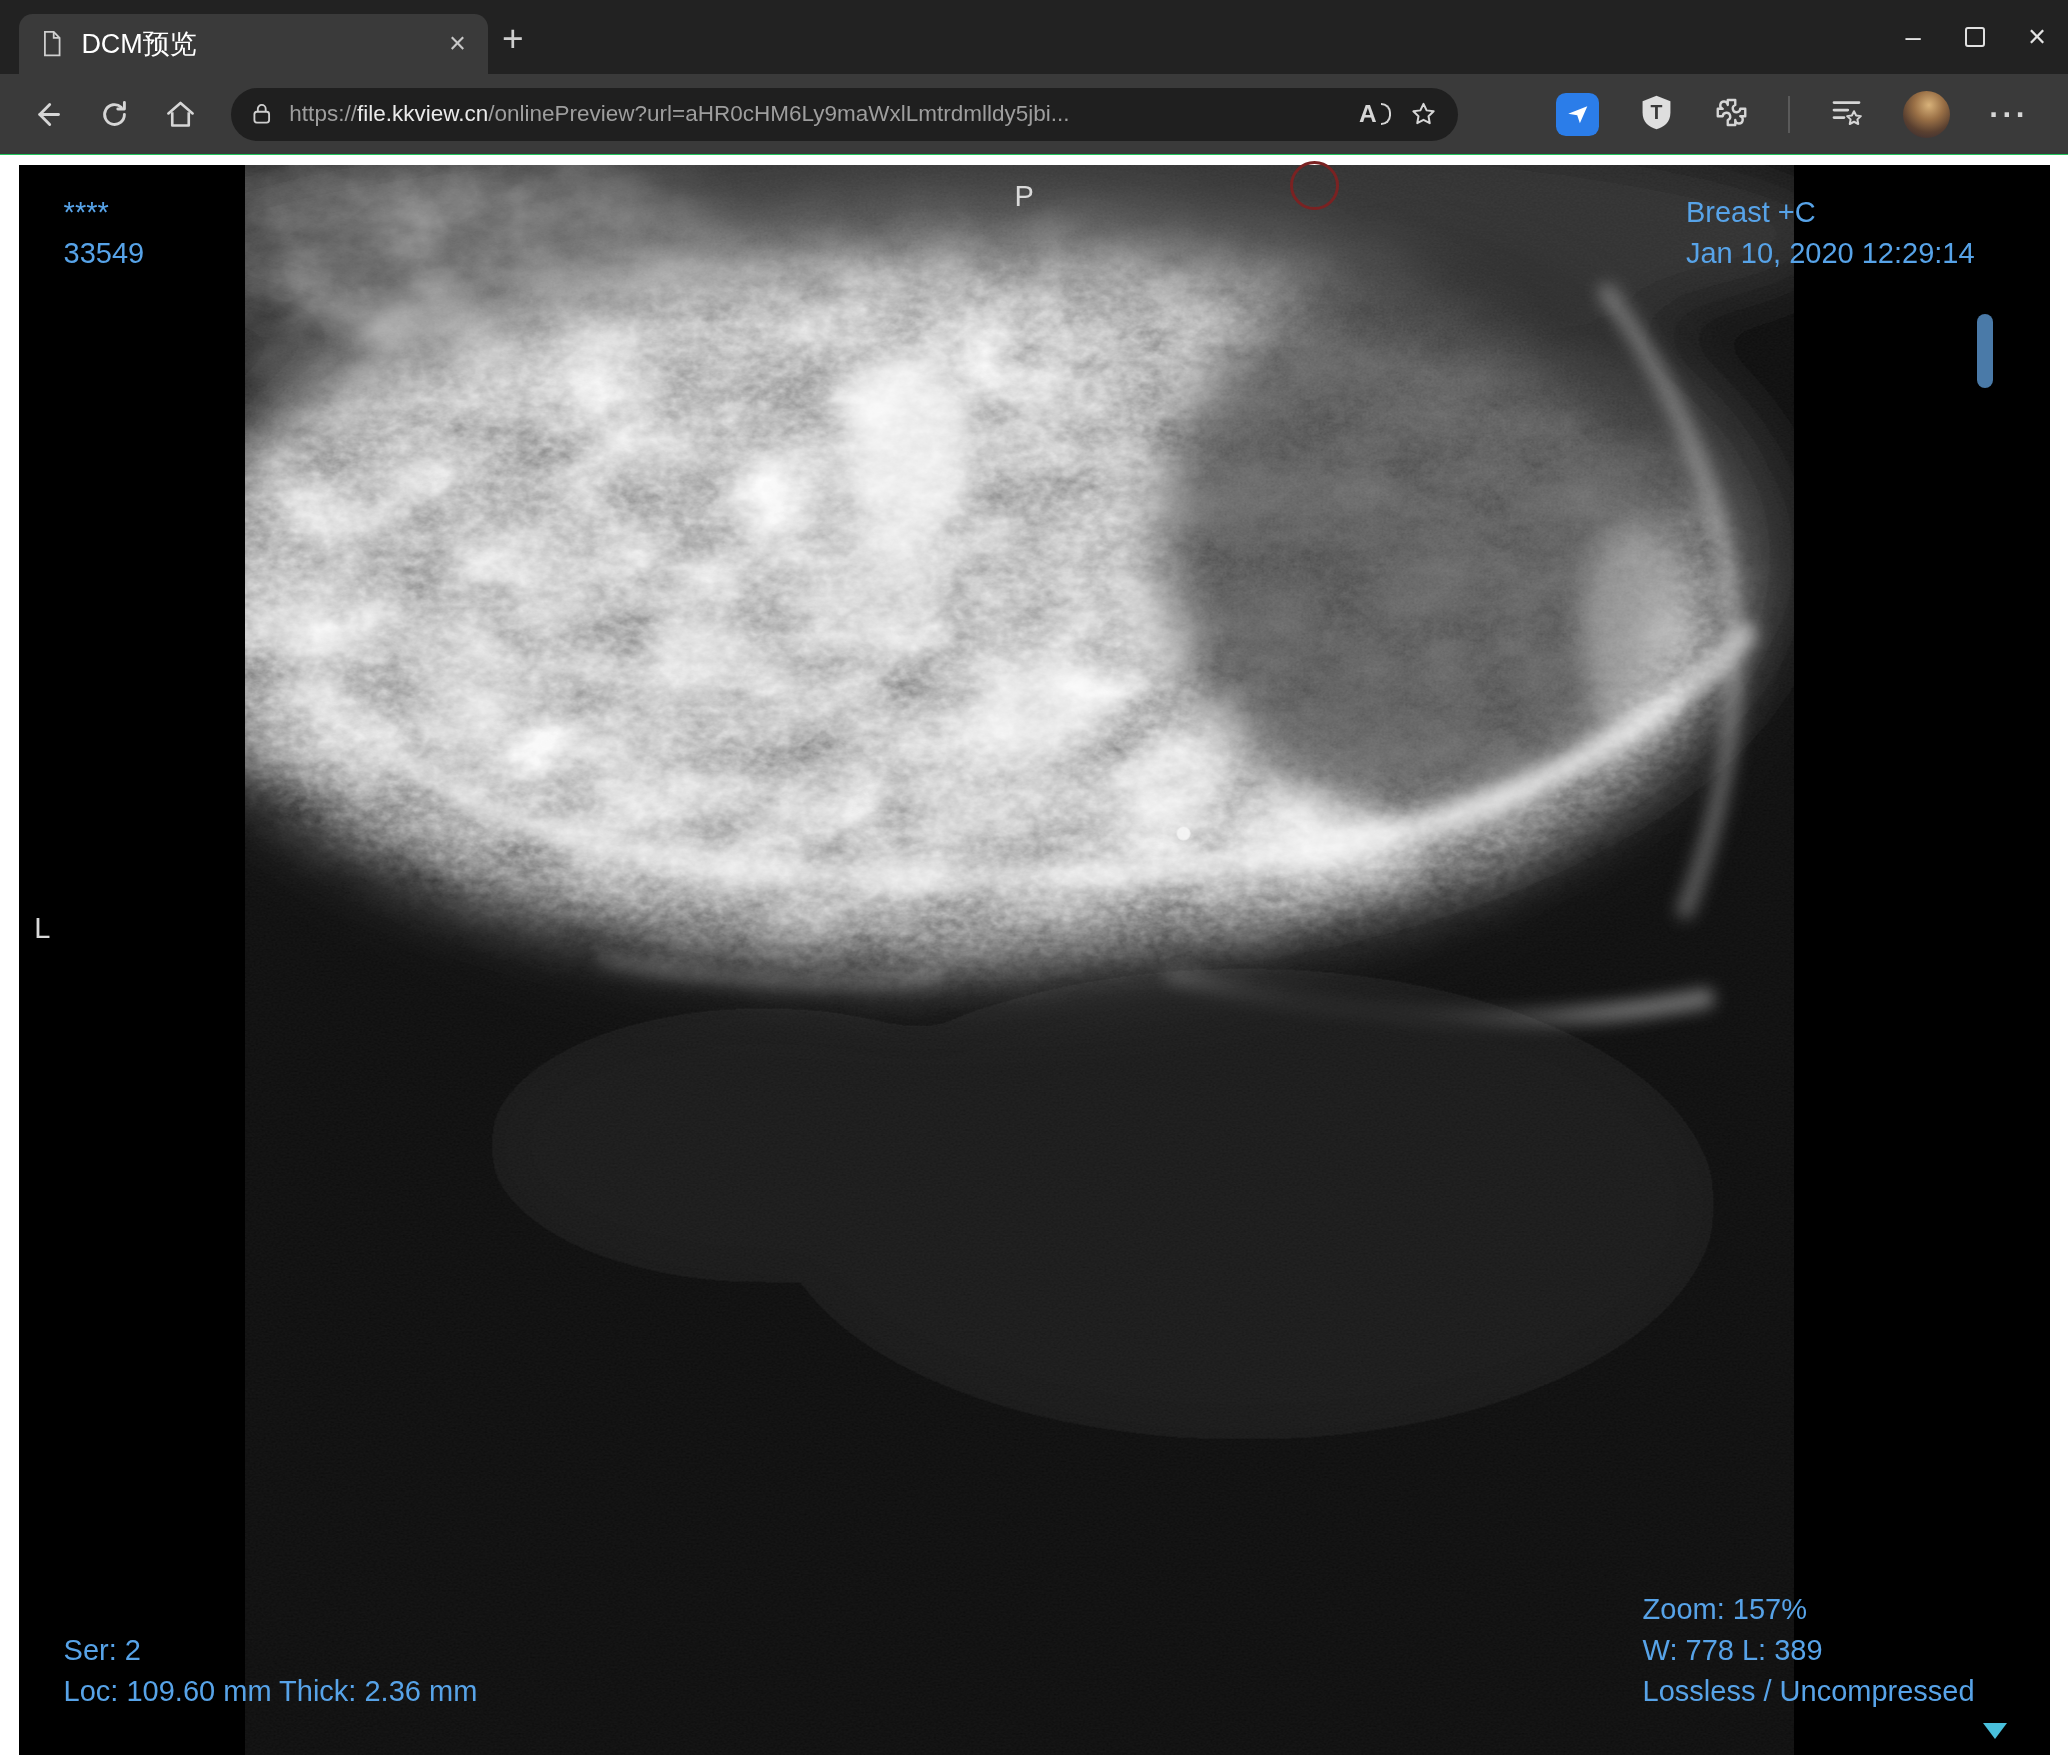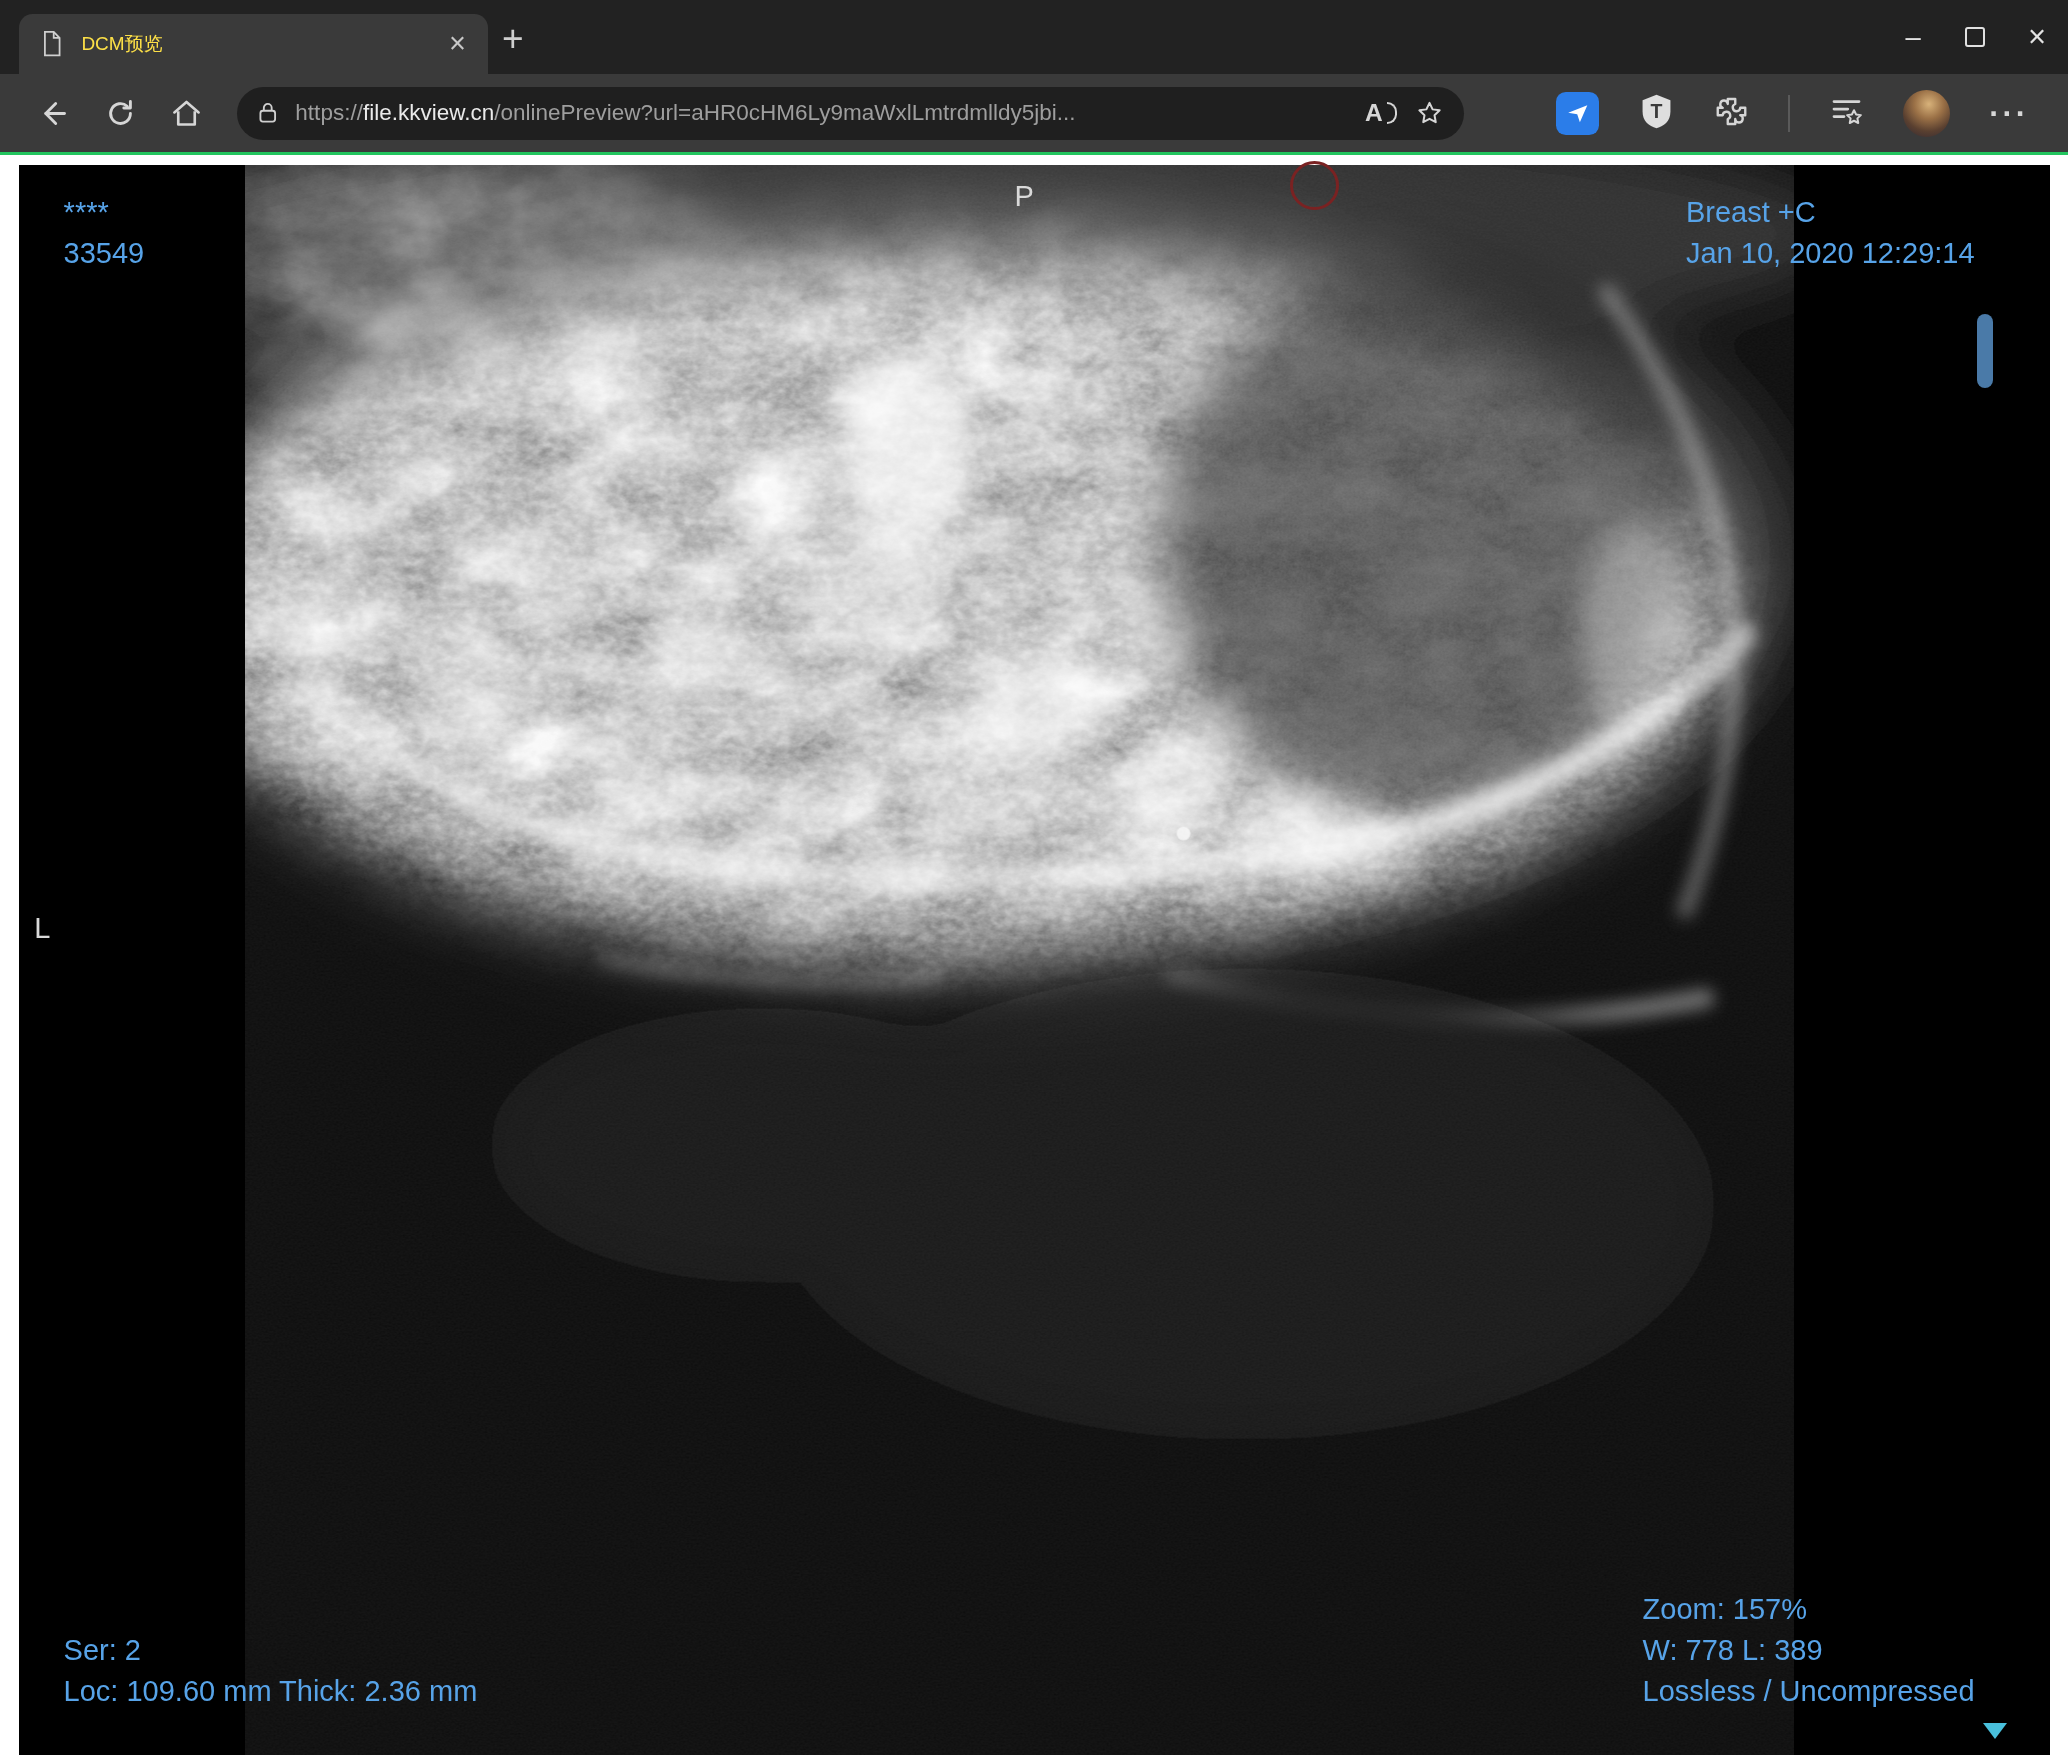--- a/index.html
+++ b/index.html
@@ -7,32 +7,32 @@
     width:2068px;height:1764px;position:relative;overflow:hidden;background:#ffffff;
     font-family:"Liberation Sans","DejaVu Sans",sans-serif;
     -webkit-font-smoothing:antialiased;
   }
   
   .titlebar{position:absolute;top:0;left:0;right:0;height:74px;background:#222222;}
   .tab{position:absolute;left:18.6px;top:13.7px;width:469px;height:60px;background:#3a3a3a;
        border-radius:13.7px 13.7px 0 0;display:flex;align-items:center;
        padding:0 9.8px 0 21.6px;box-sizing:border-box;}
   .tab-icon{width:25.5px;height:29px;flex:0 0 auto;display:flex;align-items:center;}
-  .tab-title{flex:1;margin-left:15.7px;color:#fde047;font-size:19px;white-space:nowrap;overflow:hidden;}
+  .tab-title{flex:1;margin-left:15.7px;color:#ffffff;font-size:27px;white-space:nowrap;overflow:hidden;}
   .tab-close{color:#c8c8c8;font-size:29px;line-height:29px;padding:3.9px 11.8px;cursor:default;}
   .newtab{position:absolute;left:502px;top:19.6px;color:#cfcfcf;font-size:37px;line-height:37px;}
   .win-controls{position:absolute;right:0;top:0;height:74px;display:flex;}
   .win-btn{width:62px;height:74px;display:flex;align-items:center;justify-content:center;
            color:#e3e3e3;font-size:27.4px;}
   .max-box{width:16.7px;height:16.7px;border:2px solid #e0e0e0;border-radius:2.9px;}
   .close-glyph{font-size:31px;}
 
   .toolbar{position:absolute;top:74px;left:0;right:0;height:81px;background:#3a3a3a;
-           display:flex;align-items:center;padding:0 39px 0 29px;box-sizing:border-box;
-           border-bottom:3px solid #22c55e;}
+           display:flex;align-items:center;padding:0 39px 0 23px;box-sizing:border-box;
+           border-bottom:1px solid #22c55e;}
   .tool-icon{width:49px;height:49px;display:flex;align-items:center;justify-content:center;
              margin-right:17.6px;flex:0 0 auto;}
   .tool-icon svg{display:block;}
 
   .addressbar{flex:0 0 1227px;height:53px;background:#1f1f1f;border-radius:26.5px;
               display:flex;align-items:center;padding:0 19.6px;box-sizing:border-box;margin-left:7.8px;}
   .lock{width:23.5px;height:25.5px;flex:0 0 auto;}
   .url{flex:1;margin-left:15.7px;font-size:22.5px;color:#9e9e9e;white-space:nowrap;overflow:hidden;}
   .url .host{color:#eaeaea;}
   .pill-icon{margin-left:17.6px;display:flex;align-items:center;flex:0 0 auto;}

